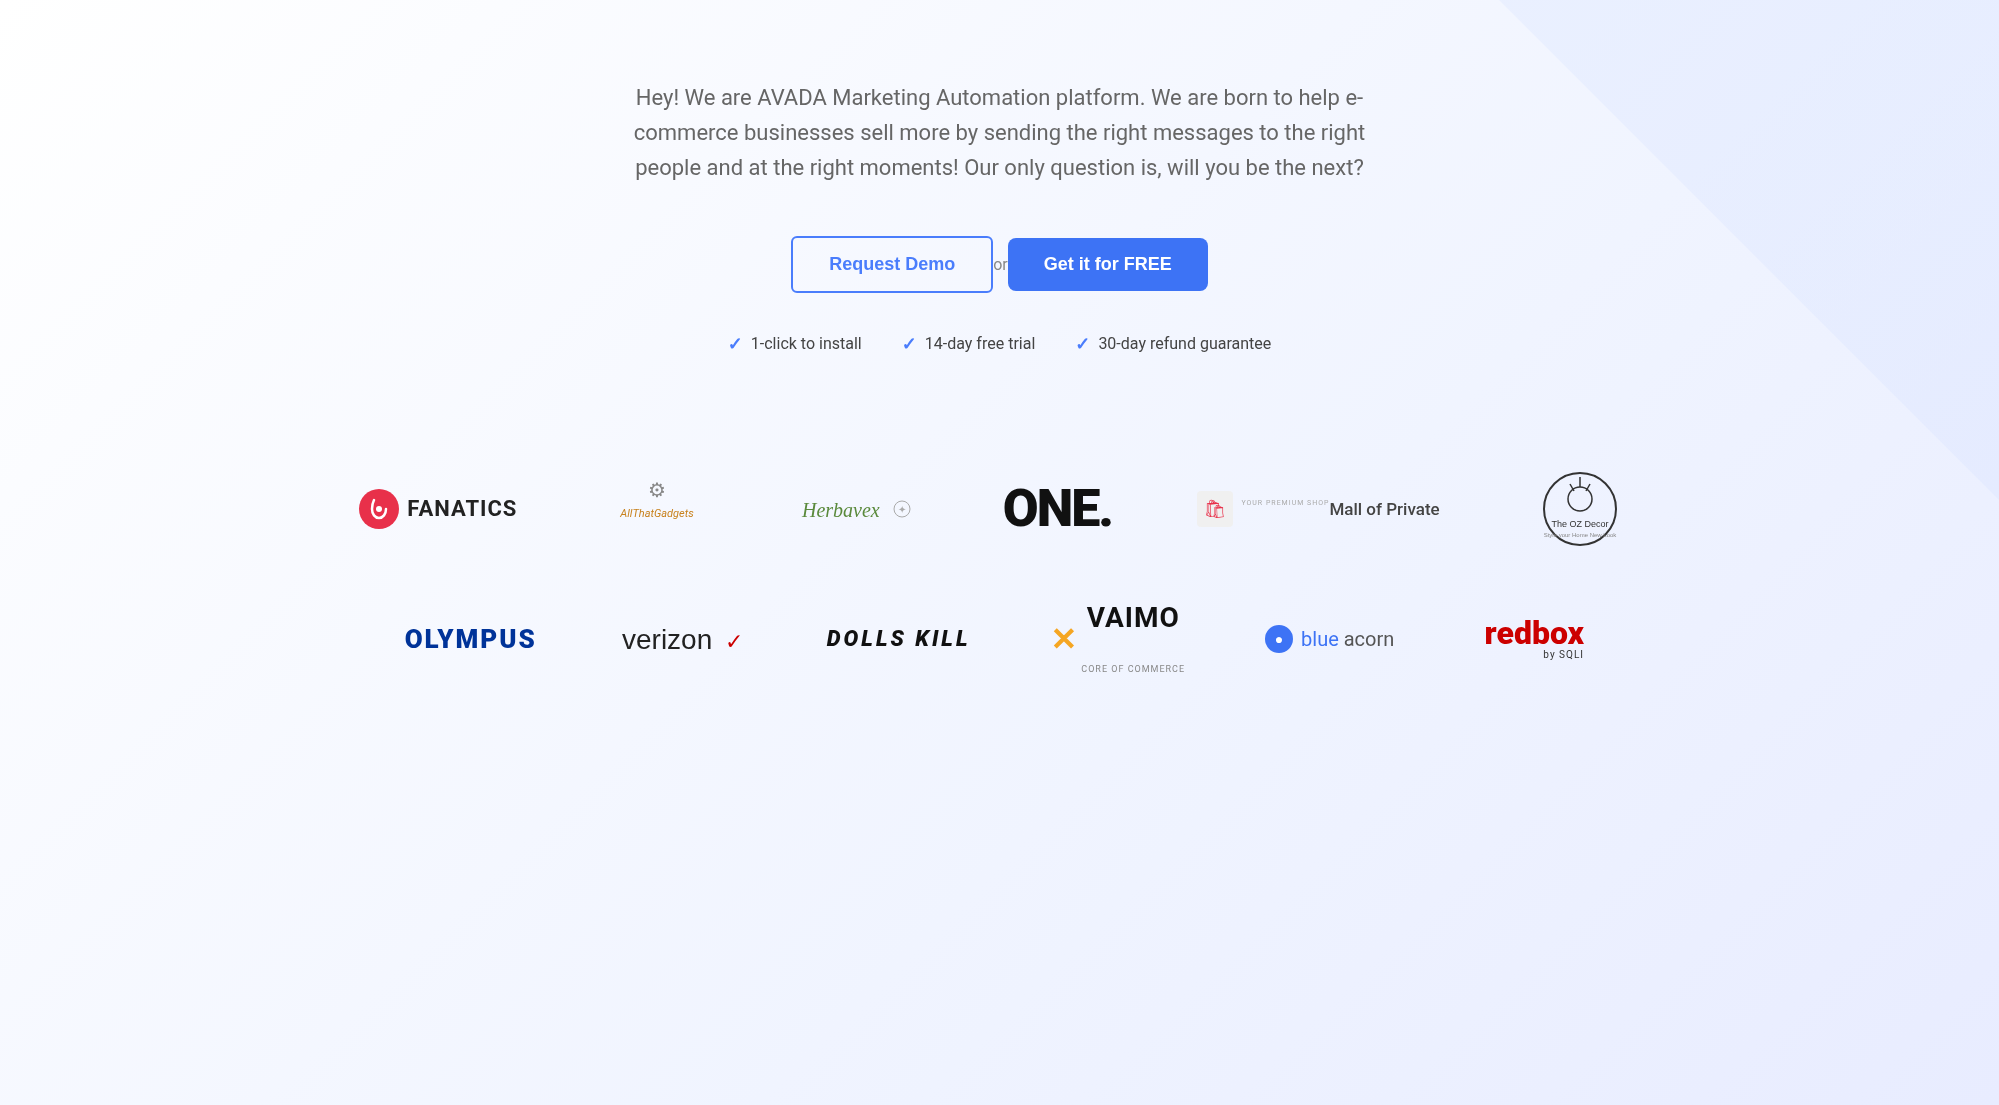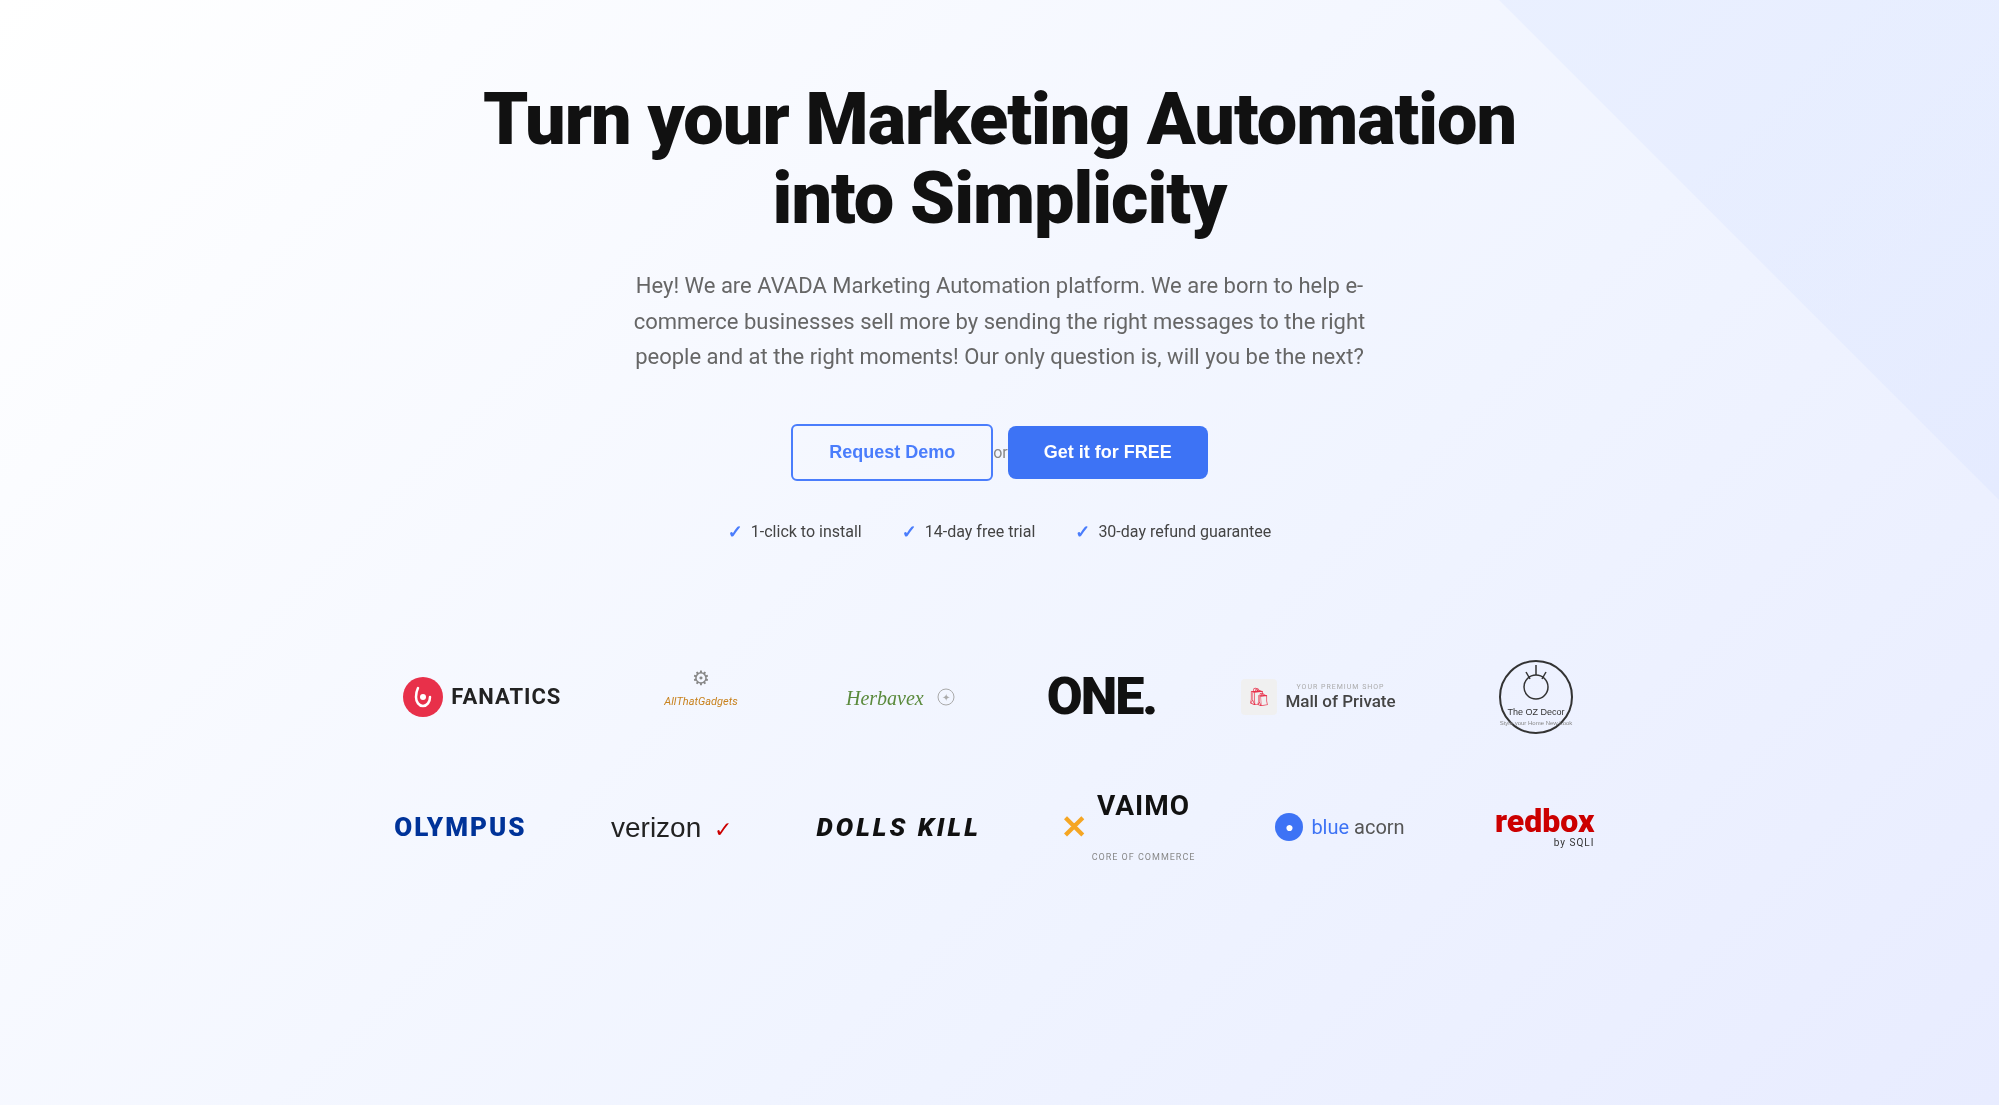--- a/index.html
+++ b/index.html
@@ -204,21 +204,21 @@
     .logo-olympus {
       font-size: 26px;
       font-weight: 900;
       color: #003399;
       letter-spacing: 2px;
       text-transform: uppercase;
     }
 
     
     .logo-dollskill {
-      font-size: 26px;
+      font-size: 22px;
       font-weight: 900;
       color: #111;
       letter-spacing: 3px;
       text-transform: uppercase;
       font-style: italic;
     }
 
     
     .logo-vaimo {
       display: flex;
@@ -303,21 +303,20 @@
       align-self: flex-end;
     }
   </style>
 </head>
 <body>
 
 <div class="page-wrapper">
   <div class="decorative-shape"></div>
 
   <section class="hero-section">
-    <h1 class="hero-title">Turn your Marketing Automation into Simplicity</h1>
 
     <p class="hero-subtitle">Hey! We are AVADA Marketing Automation platform. We are born to help e-commerce businesses sell more by sending the right messages to the right people and at the right moments! Our only question is, will you be the next?</p>
 
     <div class="cta-buttons">
       <button class="btn-demo">Request Demo</button>
 
       <span class="btn-or">or</span>
 
       <button class="btn-free">Get it for FREE</button>
     </div>
@@ -371,21 +370,21 @@
 
       <div class="logo-item logo-one">
         <span>ONE.</span>
       </div>
 
       <div class="logo-item logo-mall">
         <svg width="36" height="36" viewBox="0 0 36 36" fill="none">
           <rect width="36" height="36" rx="4" fill="#f0f0f0"></rect>
           <text x="18" y="24" text-anchor="middle" font-size="18" fill="#e8304a">🛍</text>
         </svg>
-        <div style="display:flex;flex-direction:column;gap:0;">
+        <div style="display:flex;flex-direction:row;gap:0;">
           <span style="font-size:7px;color:#aaa;letter-spacing:1px;text-transform:uppercase;">YOUR PREMIUM SHOP</span>
           <span style="font-size:17px;color:#444;font-weight:500;">Mall of Private</span>
         </div>
       </div>
 
       <div class="logo-item logo-ozdecor">
         <svg width="80" height="80" viewBox="0 0 80 80" fill="none">
           <circle cx="40" cy="40" r="36" stroke="#333" stroke-width="2" fill="none"></circle>
           <circle cx="40" cy="30" r="12" stroke="#333" stroke-width="1.5" fill="none"></circle>
           <line x1="40" y1="18" x2="40" y2="8" stroke="#333" stroke-width="1.5"></line>

